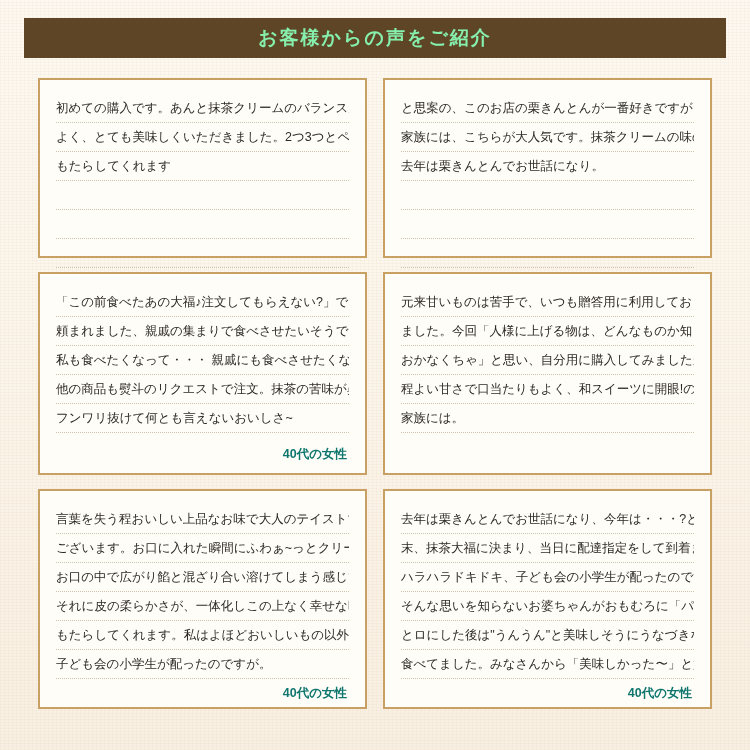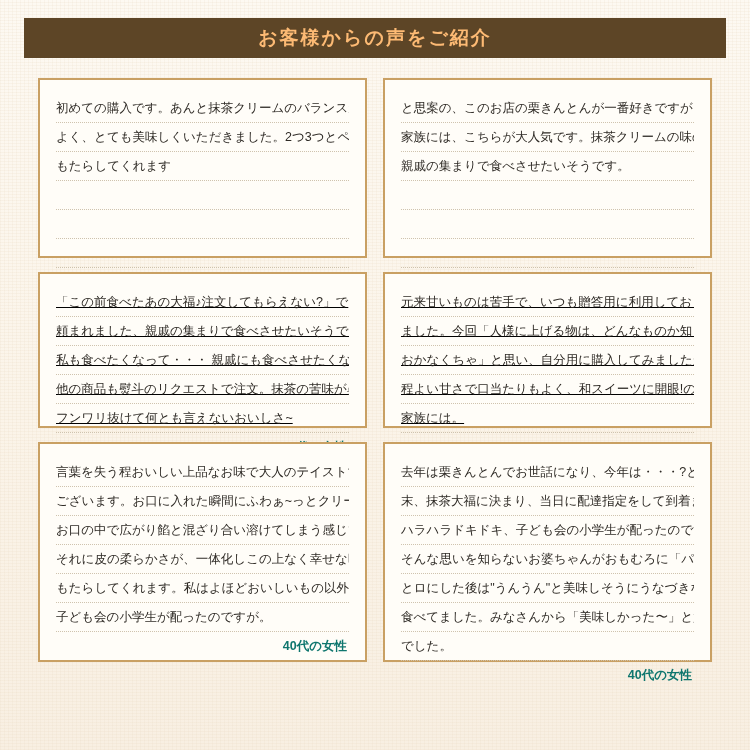--- a/index.html
+++ b/index.html
@@ -29,21 +29,21 @@
     left: 24px;
     top: 18px;
     width: 702px;
     height: 40px;
     background: #5d4526;
     display: flex;
     align-items: center;
     justify-content: center;
   }
   .header-title {
-    color: #fdba74;
+    color: #86efac;
     font-size: 19px;
     font-weight: bold;
     letter-spacing: 2px;
   }
 
   .grid {
     position: absolute;
     left: 38px;
     top: 78px;
     width: 674px;
@@ -56,21 +56,21 @@
     width: 329px;
     box-sizing: border-box;
     border: 2px solid #c9a063;
     background: #fffdf8;
     padding: 14px 16px 10px 16px;
     position: relative;
     display: flex;
     flex-direction: column;
   }
   .card.r1 { height: 180px; }
-  .card.r2 { height: 156px; text-decoration: underline; }
+  .card.r2 { height: 203px; }
   .card.r3 { height: 220px; }
 
   .lines {
     flex: 1;
     position: relative;
   }
   .line {
     height: 28px;
     line-height: 28px;
     font-size: 12.5px;
@@ -108,21 +108,21 @@
         <div class="line blank">&nbsp;</div>
         <div class="line blank">&nbsp;</div>
         <div class="line blank">&nbsp;</div>
       </div>
       <div class="card-footer">30代の女性</div>
     </div>
     <div class="card r1">
       <div class="lines">
         <div class="line">と思案の、このお店の栗きんとんが一番好きですが</div>
         <div class="line">家族には、こちらが大人気です。抹茶クリームの味の</div>
-        <div class="line">親戚の集まりで食べさせたいそうです。</div>
+        <div class="line">去年は栗きんとんでお世話になり。</div>
         <div class="line blank">&nbsp;</div>
         <div class="line blank">&nbsp;</div>
         <div class="line blank">&nbsp;</div>
       </div>
       <div class="card-footer">40代の女性</div>
     </div>
     <div class="card r2">
       <div class="lines">
         <div class="line">「この前食べたあの大福♪注文してもらえない?」で</div>
         <div class="line">頼まれました、親戚の集まりで食べさせたいそうです^O^</div>
@@ -153,17 +153,16 @@
       <div class="card-footer">40代の女性</div>
     </div>
     <div class="card r3">
       <div class="lines">
         <div class="line">去年は栗きんとんでお世話になり、今年は・・・?と思案の</div>
         <div class="line">末、抹茶大福に決まり、当日に配達指定をして到着まで</div>
         <div class="line">ハラハラドキドキ、子ども会の小学生が配ったのですが、</div>
         <div class="line">そんな思いを知らないお婆ちゃんがおもむろに「パクッ」</div>
         <div class="line">とロにした後は"うんうん"と美味しそうにうなづきながら</div>
         <div class="line">食べてました。みなさんから「美味しかった〜」と好評</div>
-        <div class="line">でした。</div>
       </div>
       <div class="card-footer">40代の女性</div>
     </div>
   </div>
 
 </body></html>

